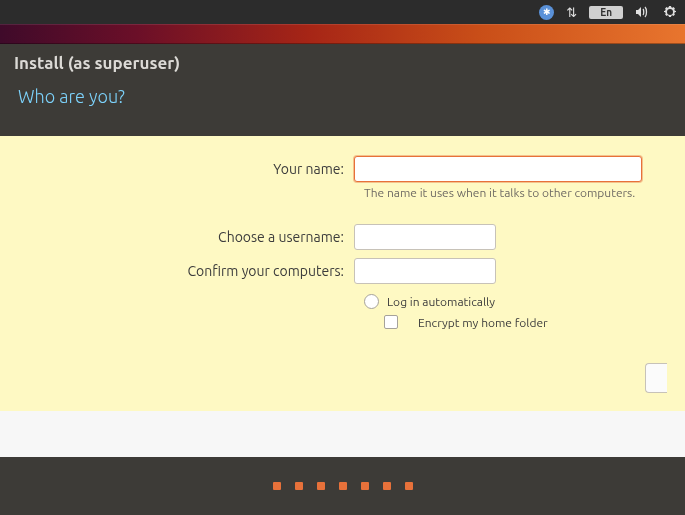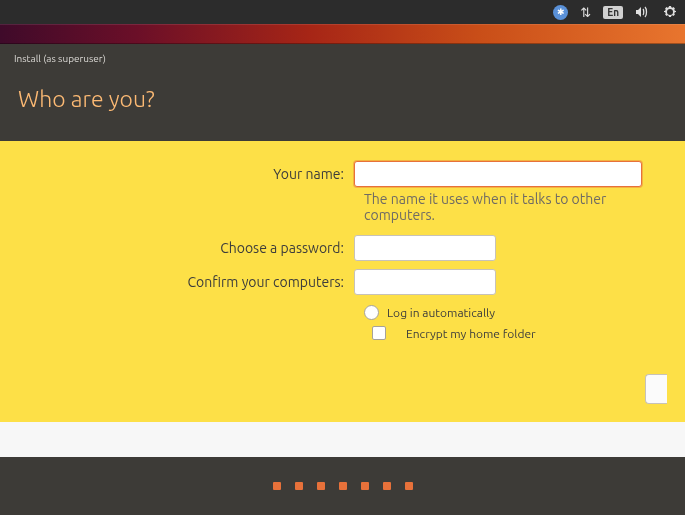--- a/index.html
+++ b/index.html
@@ -27,50 +27,50 @@
       justify-content: center;
     }
     .a11y-icon {
       width: 15px; height: 15px; border-radius: 50%;
       background: #5a91d8;
       display: flex; align-items: center; justify-content: center;
     }
     .a11y-icon::before { content: "✱"; color: #fff; font-size: 9px; line-height: 1; }
     .lang-badge {
       background: #d0d0d0; color: #333; font-size: 10px;
-      padding: 1px 4px; border-radius: 2px; font-weight: bold;
+      padding: 1px 11px; border-radius: 2px; font-weight: bold;
     }
     .header-band {
       height: 20px;
       background: linear-gradient(90deg, #3f0a2a 0%, #6b0f28 20%, #a62516 45%, #c94e18 70%, #e8752e 100%);
       border-top: 1px solid rgba(255,255,255,0.1);
       border-bottom: 1px solid rgba(0,0,0,0.3);
     }
     .window-titlebar {
       background: #3d3b37;
       color: #dcdad6;
       height: 28px;
       padding: 0 14px;
       display: flex;
-      align-items: center;
-      font-size: 10px;
-      font-weight: normal;
+      align-items: flex-end;
+      font-size: 17px;
+      font-weight: bold;
     }
     .hero {
       background: #3d3b37;
       color: #eeeeee;
       padding: 14px 18px 30px 18px;
     }
     .hero h1 {
-      font-size: 23px;
+      font-size: 18px;
       font-weight: 300;
-      color: #fdba74;
+      color: #7dd3fc;
     }
     .content {
-      background: #fde047;
+      background: #fef9c3;
       padding: 20px 18px 10px 18px;
     }
     .row {
       display: flex;
       align-items: center;
       margin-bottom: 8px;
     }
     .row .label {
       width: 336px;
       text-align: right;
@@ -88,25 +88,25 @@
       background: #fff;
       color: #333;
     }
     .input-focused {
       border-color: #e7713a;
       box-shadow: 0 0 0 1px rgba(231,113,58,0.4);
     }
     .w-wide { width: 288px; }
     .w-mid { width: 142px; }
     .hint {
-      font-size: 14px;
+      font-size: 12px;
       color: #6f6b64;
       margin-left: 346px;
       margin-top: -4px;
-      margin-bottom: 12px;
+      margin-bottom: 25px;
     }
     .options {
       margin-left: 346px;
       margin-top: 10px;
     }
     .opt-row {
       display: flex;
       align-items: center;
       gap: 8px;
       margin-bottom: 6px;
@@ -120,21 +120,21 @@
       flex-shrink: 0;
     }
     .radio.checked::after {
       content: ""; width: 7px; height: 7px; border-radius: 50%;
       background: #e7713a;
     }
     .checkbox {
       width: 14px; height: 14px; border: 1px solid #a6a29a;
       background: #fff; border-radius: 2px; flex-shrink: 0;
     }
-    .indent { margin-left: 8px; gap: 20px; }
+    .indent { margin-left: 20px; gap: 20px; }
     .button-area {
       display: flex;
       justify-content: flex-end;
       padding: 28px 0 8px 0;
     }
     .cut-btn {
       width: 22px; height: 30px;
       background: #fbfbfb;
       border: 1px solid #c7c2b8;
       border-right: none;
@@ -197,21 +197,21 @@
     <div class="label">Your name:</div>
     <div class="field">
       <input type="text" class="text-input input-focused w-wide" value="" style="">
     </div>
   </div>
 
   <div class="hint">The name it uses when it talks to other computers.</div>
 
 
   <div class="row">
-    <div class="label">Choose a password:</div>
+    <div class="label">Choose a username:</div>
     <div class="field">
       <input type="password" class="text-input w-mid" value="" style="">
     </div>
   </div>
 
   <div class="row">
     <div class="label">Confirm your computers:</div>
     <div class="field">
       <input type="password" class="text-input w-mid" value="" style="">
     </div>

